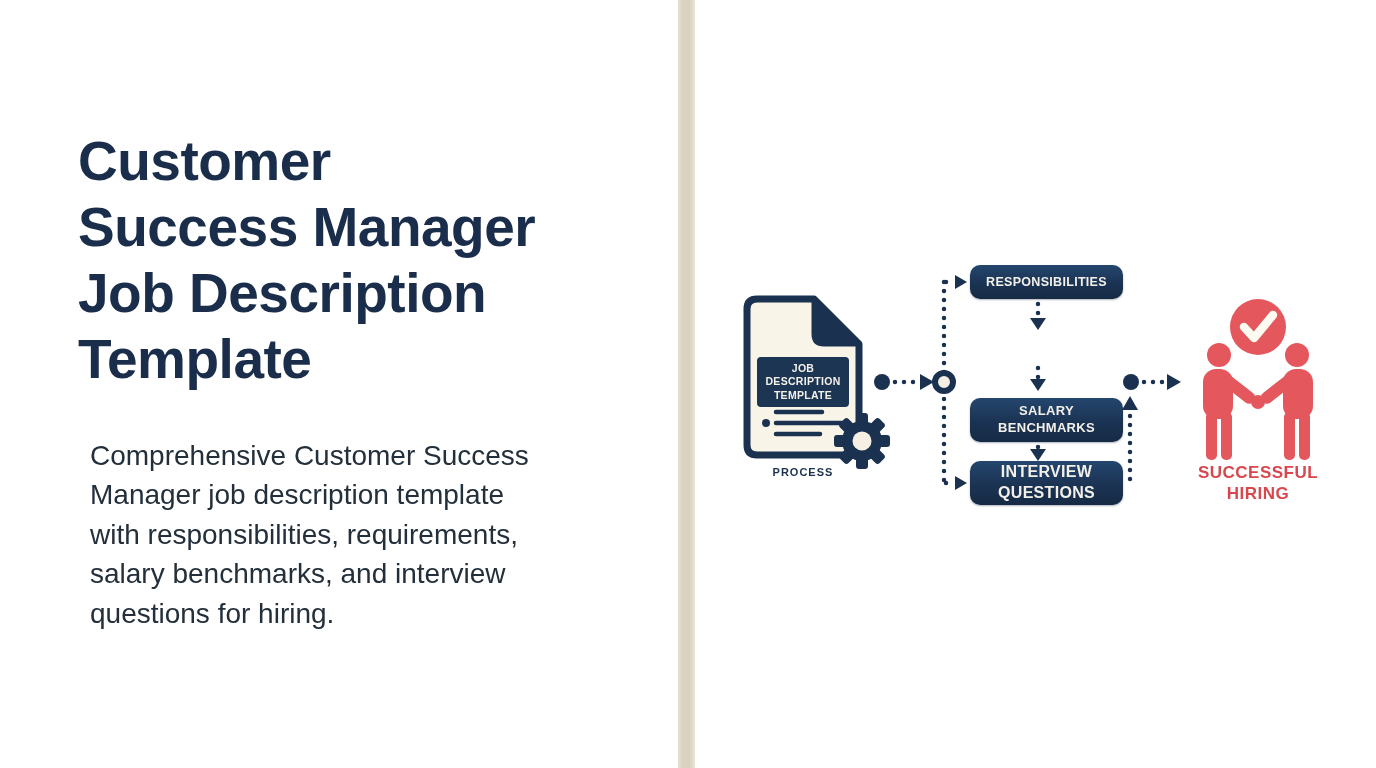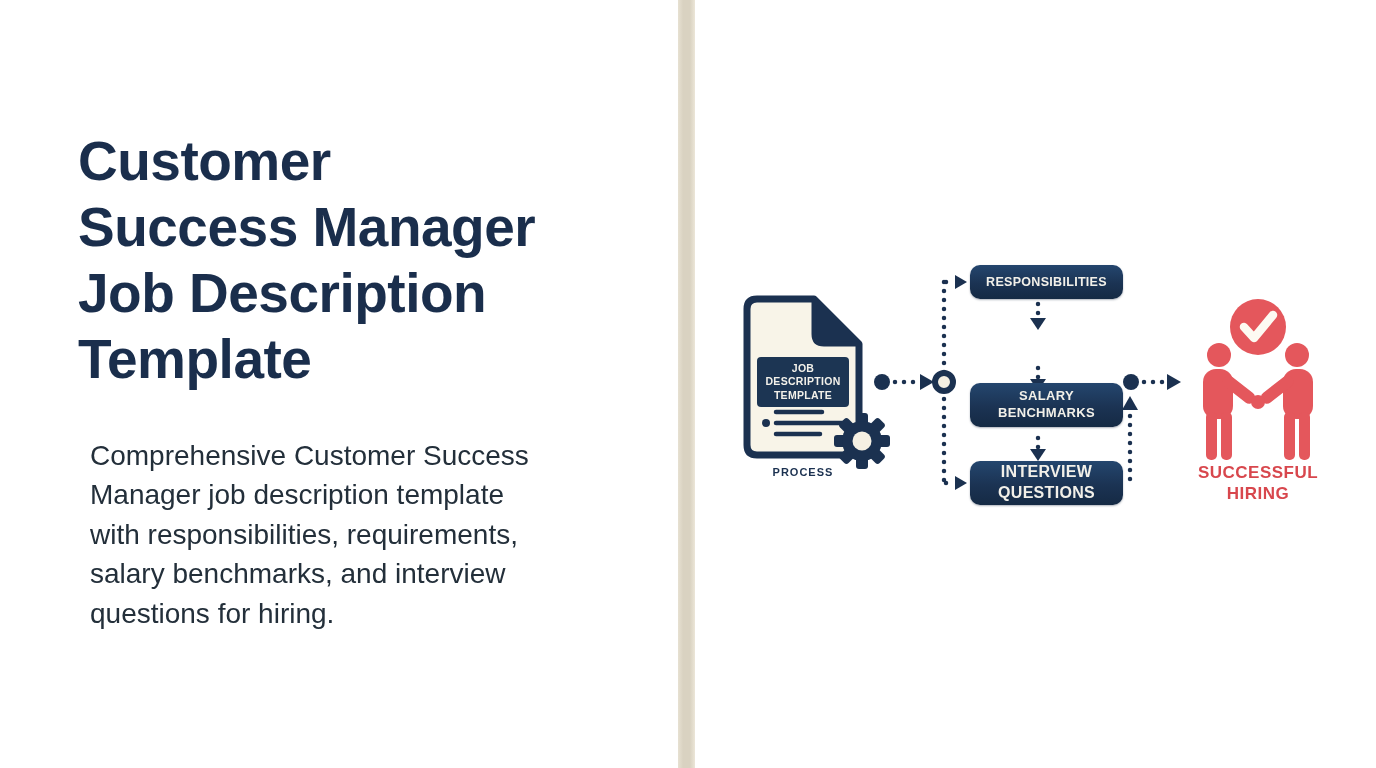--- a/index.html
+++ b/index.html
@@ -41,21 +41,21 @@
   .step{
     position:absolute;left:970px;width:153px;
     background:linear-gradient(180deg,#24466e 0%,#1b3353 55%,#152a44 100%);
     border-radius:10px;color:#f2f0e9;font-weight:bold;text-align:center;
     display:flex;align-items:center;justify-content:center;
     letter-spacing:0.3px;white-space:pre-line;
     box-shadow:0 1px 2px rgba(20,35,60,0.35);
   }
   .step-1{top:265px;height:34px;font-size:12.5px;}
   .step-2{top:328px;height:37px;font-size:14px;}
-  .step-3{top:383px;height:44px;font-size:13px;line-height:1.3;}
+  .step-3{top:398px;height:44px;font-size:13px;line-height:1.3;}
   .step-4{top:461px;height:44px;font-size:16px;line-height:1.3;}
   .outcome-caption{
     position:absolute;left:1178px;top:462px;width:160px;
     text-align:center;color:#d8474d;font-size:17px;font-weight:bold;
     line-height:1.25;letter-spacing:0.5px;white-space:pre-line;
   }
 </style>
 </head>
 <body>
 

